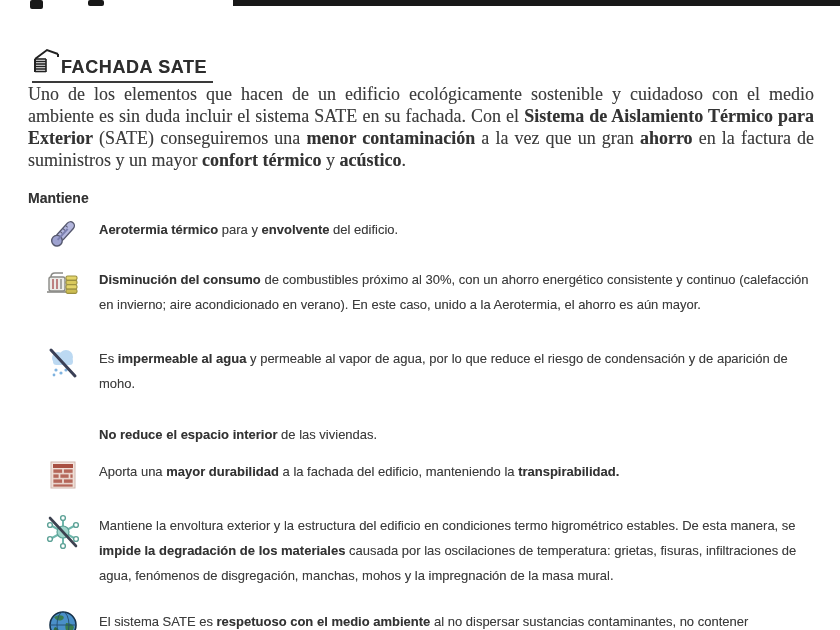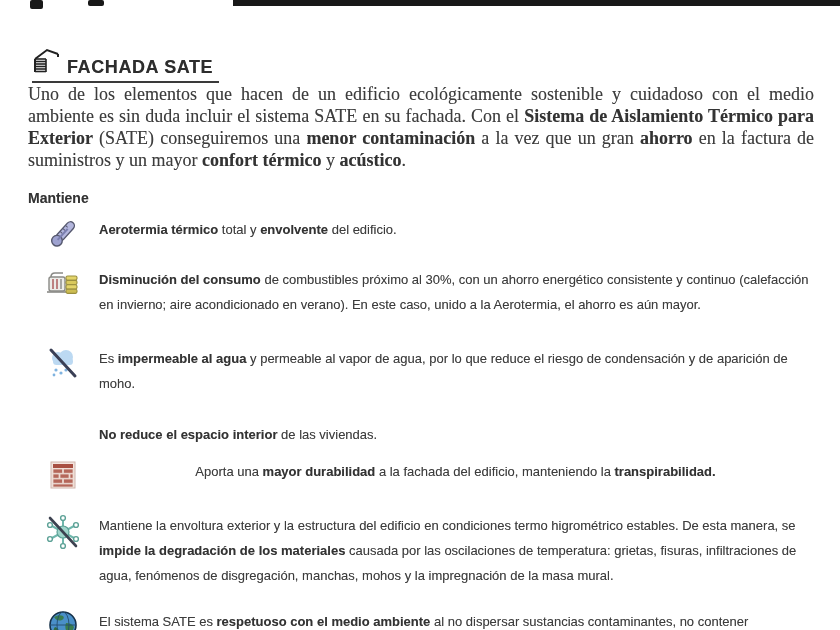--- a/index.html
+++ b/index.html
@@ -14,21 +14,21 @@
   }
   
   .artifact { position:absolute; background:#181818; }
   .artifact.blob-1 { top:0; left:30px; width:13px; height:9px; border-radius:2px; }
   .artifact.blob-2 { top:0; left:88px; width:16px; height:6px; border-radius:2px; }
   .artifact.bar    { top:0; left:233px; right:0; height:6px; }
 
   .content { padding:46px 28px 0 28px; }
 
   .title-row {
-    display:inline-flex; align-items:flex-end; gap:7px;
+    display:inline-flex; align-items:flex-end; gap:1px;
     border-bottom:2px solid #3a3a3a; padding:0 6px 3px 0;
     margin-left:4px;
   }
   .page-title {
     font-size:18px; font-weight:bold; letter-spacing:0.6px;
     color:#2d2d2d; text-shadow:0 0 0.5px rgba(45,45,45,.55);
   }
 
   .intro {
     width:786px;
@@ -49,21 +49,21 @@
     display:flex; justify-content:center;
   }
   .bullet .txt {
     width:716px; font-size:13px; line-height:25px; color:#3d3d3d;
     text-shadow:0 0 0.4px rgba(61,61,61,.4);
   }
   .mb-b1 { margin-bottom:16px; }
   .mb-b2 { margin-bottom:29px; }
   .mb-b3 { margin-bottom:12px; }
   .mb-b4 { margin-bottom:26px; }
-  .mb-b5 { margin-bottom:22px;text-align:center; }
+  .mb-b5 { margin-bottom:22px; }
   .mb-b6 { margin-bottom:21px; }
 </style>
 </head>
 <body>
 
 <div class="page">
 
   <div class="artifact blob-1"></div>
   <div class="artifact blob-2"></div>
   <div class="artifact bar"></div>
@@ -105,21 +105,21 @@
             <g transform="rotate(42 17 17)">
               <rect x="13" y="2" width="8" height="23" rx="4" fill="#b3b6dd" stroke="#55586e" stroke-width="1.4"></rect>
               <circle cx="17" cy="26" r="5.3" fill="#9ea2d0" stroke="#55586e" stroke-width="1.4"></circle>
               <line x1="17" y1="10" x2="17" y2="25" stroke="#7b7fb0" stroke-width="2"></line>
               <line x1="13.5" y1="9" x2="16" y2="9" stroke="#55586e" stroke-width="1"></line>
               <line x1="13.5" y1="13" x2="16" y2="13" stroke="#55586e" stroke-width="1"></line>
               <line x1="13.5" y1="17" x2="16" y2="17" stroke="#55586e" stroke-width="1"></line>
             </g>
           </svg>
         </span>
-        <p class="txt"><span class="b">Aerotermia térmico</span><span> total y </span><span class="b">envolvente</span><span> del edificio.</span></p>
+        <p class="txt"><span class="b">Aerotermia térmico</span><span> para y </span><span class="b">envolvente</span><span> del edificio.</span></p>
       </div>
 
       <div class="bullet mb-b2">
         <span class="icon-box">
           <svg width="36" height="36" viewBox="0 0 36 36">
             <path d="M6 10 q0 -4 4 -4 h8" fill="none" stroke="#8a8a86" stroke-width="1.6"></path>
             <rect x="4" y="10" width="16" height="14" rx="2" fill="#ecece8" stroke="#8a8a86" stroke-width="1.4"></rect>
             <line x1="8" y1="12" x2="8" y2="22" stroke="#a55" stroke-width="1.4"></line>
             <line x1="12" y1="12" x2="12" y2="22" stroke="#a55" stroke-width="1.4"></line>
             <line x1="16" y1="12" x2="16" y2="22" stroke="#8a8a86" stroke-width="1.4"></line>

